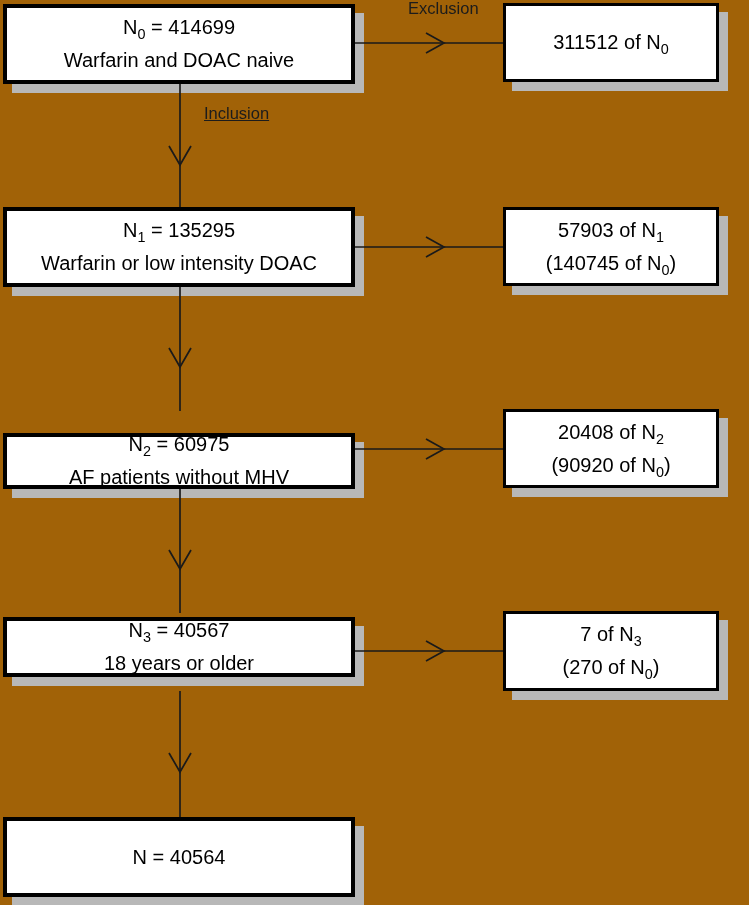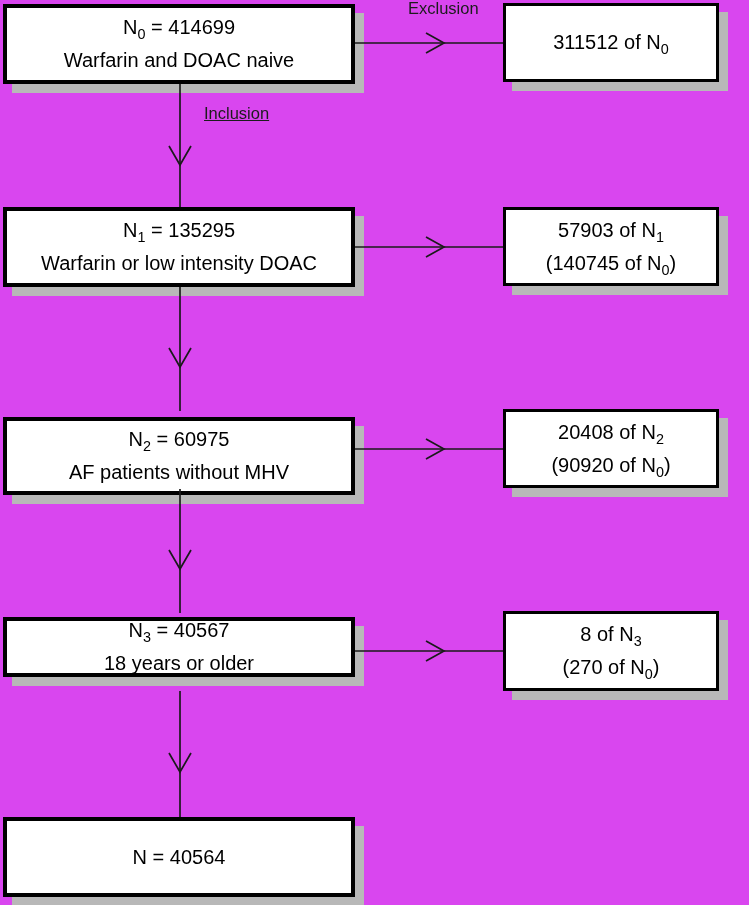--- a/index.html
+++ b/index.html
@@ -1,20 +1,20 @@
 <!DOCTYPE html>
 <html><head>
 <meta charset="utf-8">
 <style>
   html, body { margin: 0; padding: 0; background: #ffffff; }
   .canvas {
     position: relative;
     width: 749px;
     height: 905px;
-    background: #d946ef;
+    background: #a16207;
     font-family: "Liberation Sans", "DejaVu Sans", sans-serif;
     color: #000000;
     overflow: hidden;
   }
   .connectors {
     position: absolute;
     left: 0; top: 0;
     width: 749px; height: 905px;
     z-index: 3;
     pointer-events: none;
@@ -95,21 +95,21 @@
   <div class="box left" style="top:4px;height:80px">
     <div class="bline"><span>N</span><sub>0</sub><span> = 414699</span></div>
     <div class="bline">Warfarin and DOAC naive</div>
   </div>
 
   <div class="box left" style="top:207px;height:80px">
     <div class="bline"><span>N</span><sub>1</sub><span> = 135295</span></div>
     <div class="bline">Warfarin or low intensity DOAC</div>
   </div>
 
-  <div class="box left" style="top:417px;height:78px">
+  <div class="box left" style="top:433px;height:56px">
     <div class="bline"><span>N</span><sub>2</sub><span> = 60975</span></div>
     <div class="bline">AF patients without MHV</div>
   </div>
 
   <div class="box left" style="top:617px;height:60px">
     <div class="bline"><span>N</span><sub>3</sub><span> = 40567</span></div>
     <div class="bline">18 years or older</div>
   </div>
 
   <div class="box left" style="top:817px;height:80px">
@@ -124,17 +124,17 @@
     <div class="bline"><span>57903 of N</span><sub>1</sub><span></span></div>
     <div class="bline"><span>(140745 of N</span><sub>0</sub><span>)</span></div>
   </div>
 
   <div class="box right" style="top:409px;height:79px">
     <div class="bline"><span>20408 of N</span><sub>2</sub><span></span></div>
     <div class="bline"><span>(90920 of N</span><sub>0</sub><span>)</span></div>
   </div>
 
   <div class="box right" style="top:611px;height:80px">
-    <div class="bline"><span>8 of N</span><sub>3</sub><span></span></div>
+    <div class="bline"><span>7 of N</span><sub>3</sub><span></span></div>
     <div class="bline"><span>(270 of N</span><sub>0</sub><span>)</span></div>
   </div>
 
 </div>
 
 </body></html>

